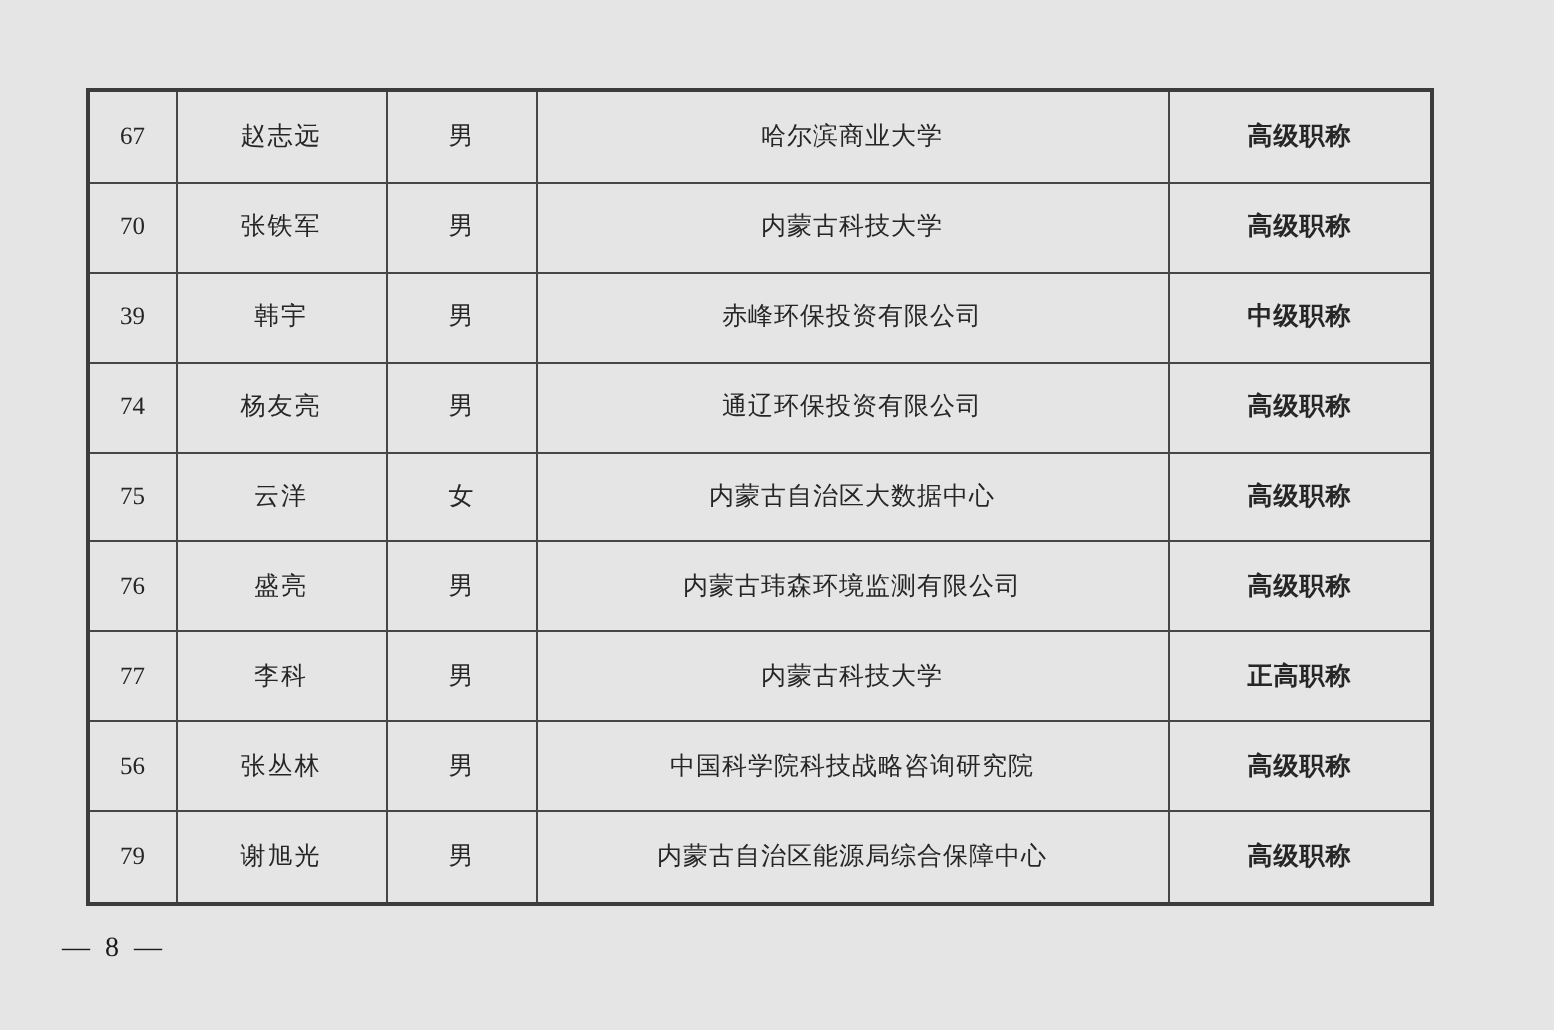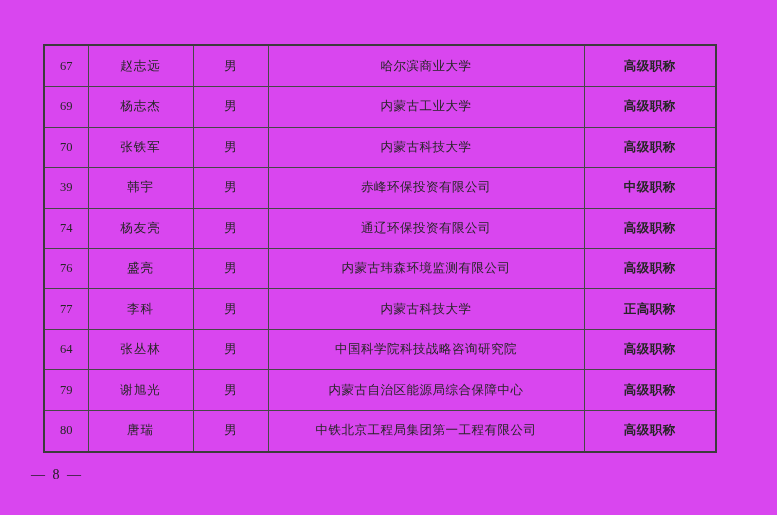--- a/index.html
+++ b/index.html
@@ -4,21 +4,21 @@
 <style>
   html, body {
     margin: 0;
     padding: 0;
     background: #ffffff;
   }
   .page {
     position: relative;
     width: 777px;
     height: 515px;
-    background: #d946ef;
+    background: #e5e5e5;
     font-family: "Liberation Serif", "DejaVu Serif", serif;
     color: #1f1f1f;
     overflow: hidden;
   }
   table.roster {
     position: absolute;
     left: 43px;
     top: 44px;
     width: 672px;
     height: 409px;
@@ -66,27 +66,20 @@
     <tbody id="table-body">
     <tr>
       <td class="c-no">67</td>
       <td class="c-name">赵志远</td>
       <td class="c-gender">男</td>
       <td class="c-org">哈尔滨商业大学</td>
       <td class="c-title">高级职称</td>
     </tr>
 
 
-    <tr>
-      <td class="c-no">69</td>
-      <td class="c-name">杨志杰</td>
-      <td class="c-gender">男</td>
-      <td class="c-org">内蒙古工业大学</td>
-      <td class="c-title">高级职称</td>
-    </tr>
 
     <tr>
       <td class="c-no">70</td>
       <td class="c-name">张铁军</td>
       <td class="c-gender">男</td>
       <td class="c-org">内蒙古科技大学</td>
       <td class="c-title">高级职称</td>
     </tr>
 
 
@@ -100,58 +93,58 @@
 
 
     <tr>
       <td class="c-no">74</td>
       <td class="c-name">杨友亮</td>
       <td class="c-gender">男</td>
       <td class="c-org">通辽环保投资有限公司</td>
       <td class="c-title">高级职称</td>
     </tr>
 
+    <tr>
+      <td class="c-no">75</td>
+      <td class="c-name">云洋</td>
+      <td class="c-gender">女</td>
+      <td class="c-org">内蒙古自治区大数据中心</td>
+      <td class="c-title">高级职称</td>
+    </tr>
 
     <tr>
       <td class="c-no">76</td>
       <td class="c-name">盛亮</td>
       <td class="c-gender">男</td>
       <td class="c-org">内蒙古玮森环境监测有限公司</td>
       <td class="c-title">高级职称</td>
     </tr>
 
     <tr>
       <td class="c-no">77</td>
       <td class="c-name">李科</td>
       <td class="c-gender">男</td>
       <td class="c-org">内蒙古科技大学</td>
       <td class="c-title">正高职称</td>
     </tr>
 
     <tr>
-      <td class="c-no">64</td>
+      <td class="c-no">56</td>
       <td class="c-name">张丛林</td>
       <td class="c-gender">男</td>
       <td class="c-org">中国科学院科技战略咨询研究院</td>
       <td class="c-title">高级职称</td>
     </tr>
 
     <tr>
       <td class="c-no">79</td>
       <td class="c-name">谢旭光</td>
       <td class="c-gender">男</td>
       <td class="c-org">内蒙古自治区能源局综合保障中心</td>
       <td class="c-title">高级职称</td>
     </tr>
 
-    <tr>
-      <td class="c-no">80</td>
-      <td class="c-name">唐瑞</td>
-      <td class="c-gender">男</td>
-      <td class="c-org">中铁北京工程局集团第一工程有限公司</td>
-      <td class="c-title">高级职称</td>
-    </tr>
   </tbody>
   </table>
 
   <div class="footer">— 8 —</div>
 
 </div>
 
 </body></html>

